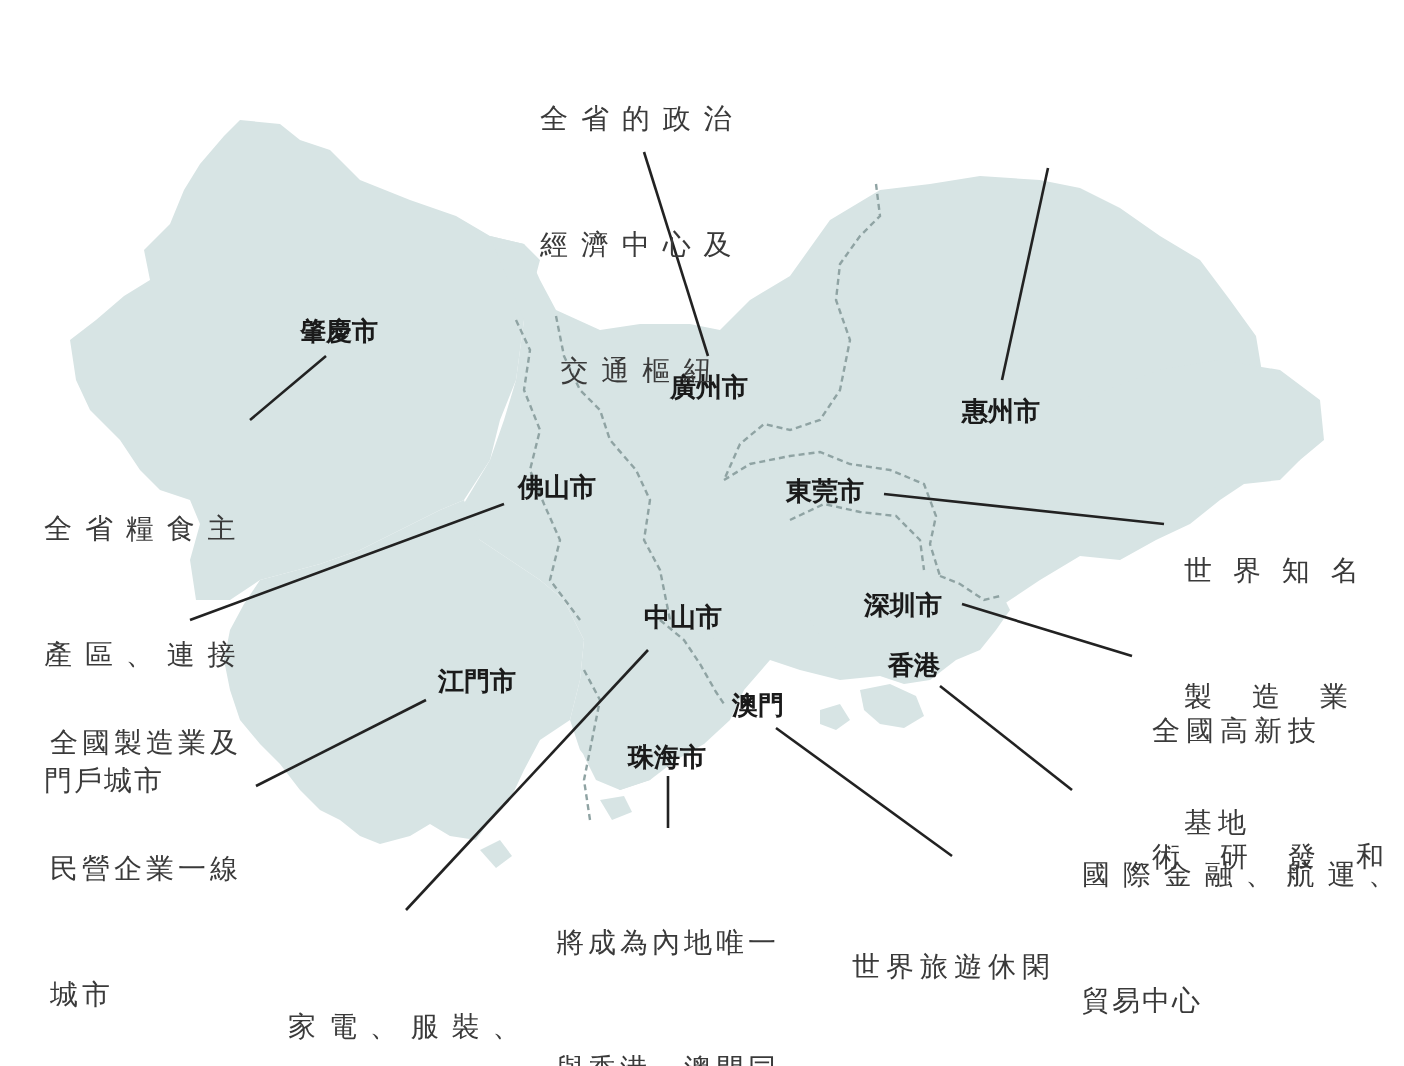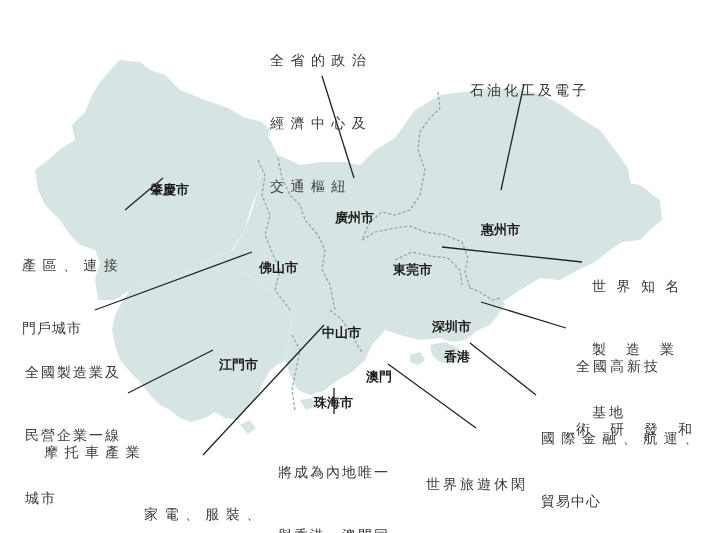--- a/index.html
+++ b/index.html
@@ -1,20 +1,20 @@
 <!DOCTYPE html>
 <html><head>
 <meta charset="utf-8">
 <style>
   html, body { margin: 0; padding: 0; background: #ffffff; }
   body { width: 702px; height: 533px; position: relative; overflow: hidden;
          font-family: "DejaVu Sans", "Liberation Sans", sans-serif; }
   #map { position: absolute; left: 0; top: 0; width: 702px; height: 533px; }
   .city { position: absolute; font-size: 13px; font-weight: bold; color: #1a1a1a;
-          white-space: nowrap; letter-spacing: 0px; margin-top: 24px; }
+          white-space: nowrap; letter-spacing: 0px; }
   .note { position: absolute; font-size: 14px; color: #3a3a3a; line-height: 21px;
           white-space: pre; letter-spacing: 3px; }
   .note .ln { display: block; }
 </style>
 </head>
 <body>
 
 <svg id="map" viewBox="0 0 702 533" xmlns="http://www.w3.org/2000/svg">
 
   <g fill="#d7e4e4" stroke="none">
@@ -69,31 +69,31 @@
 <div class="city" style="left:481px; top:197px;">惠州市</div>
 <div class="city" style="left:259px; top:235px;">佛山市</div>
 <div class="city" style="left:393px; top:237px;">東莞市</div>
 <div class="city" style="left:432px; top:294px;">深圳市</div>
 <div class="city" style="left:444px; top:324px;">香港</div>
 <div class="city" style="left:322px; top:300px;text-align:right;">中山市</div>
 <div class="city" style="left:219px; top:332px;">江門市</div>
 <div class="city" style="left:366px; top:344px;">澳門</div>
 <div class="city" style="left:314px; top:370px;">珠海市</div>
 
-<div class="note" style="left:270px; top:8px; letter-spacing:1px;">
+<div class="note" style="left:270px; top:8px; letter-spacing:1px;text-align:center;">
   <span class="ln">全 省 的 政 治</span>
   <span class="ln">經 濟 中 心 及</span>
   <span class="ln">交 通 樞 紐</span>
 </div>
 
 <div class="note" style="left:470px; top:38px;">
-  <span class="ln">石油化工及電子</span>
 </div>
 
 <div class="note" style="left:22px; top:213px; letter-spacing:1px;">
+  <span class="ln">全 省 糧 食 主</span>
   <span class="ln">產 區 、 連 接</span>
   <span class="ln">門戶城市</span>
 </div>
 
 <div class="note" style="left:592px; top:234px;">
   <span class="ln">世 界 知 名</span>
   <span class="ln">製　造　業</span>
   <span class="ln">基地</span>
 </div>
 
@@ -107,21 +107,20 @@
   <span class="ln">全國高新技</span>
   <span class="ln">術　研　發　和</span>
 </div>
 
 <div class="note" style="left:541px; top:386px; letter-spacing:1px;">
   <span class="ln">國 際 金 融 、 航 運 、</span>
   <span class="ln">貿易中心</span>
 </div>
 
 <div class="note" style="left:44px; top:400px; letter-spacing:1px;">
-  <span class="ln">摩 托 車 產 業</span>
   
 </div>
 
 <div class="note" style="left:278px; top:420px; letter-spacing:2px;">
   <span class="ln">將成為內地唯一</span>
   <span class="ln">與香港、澳門同</span>
   
 </div>
 
 <div class="note" style="left:426px; top:432px;">

